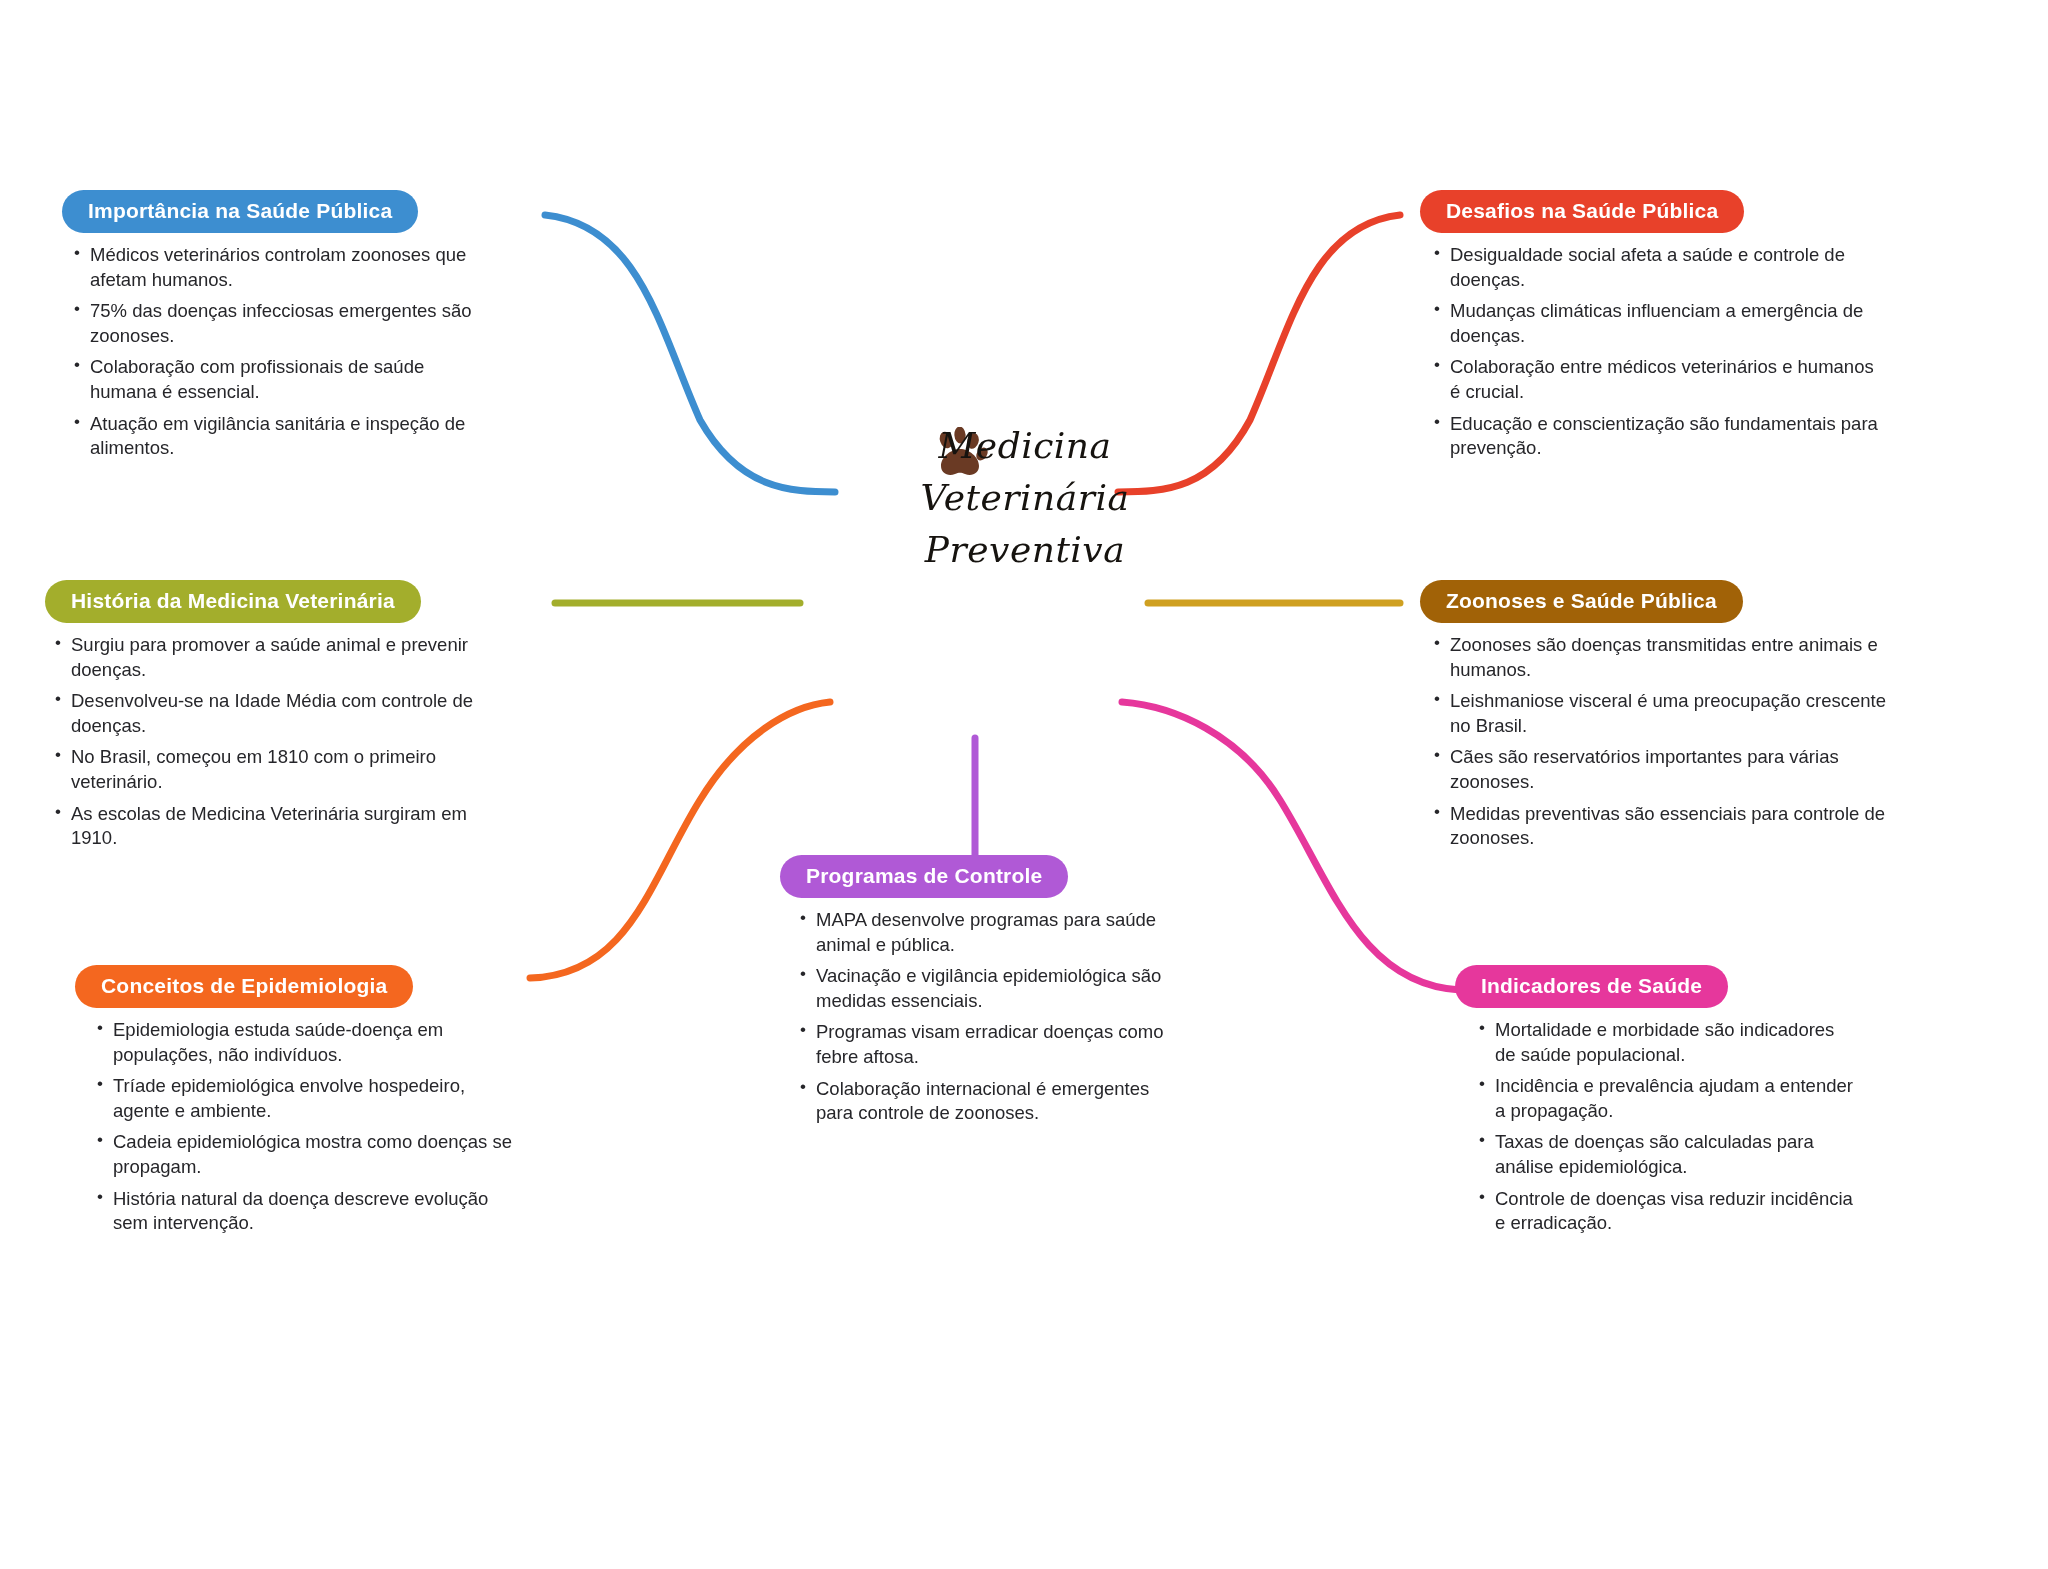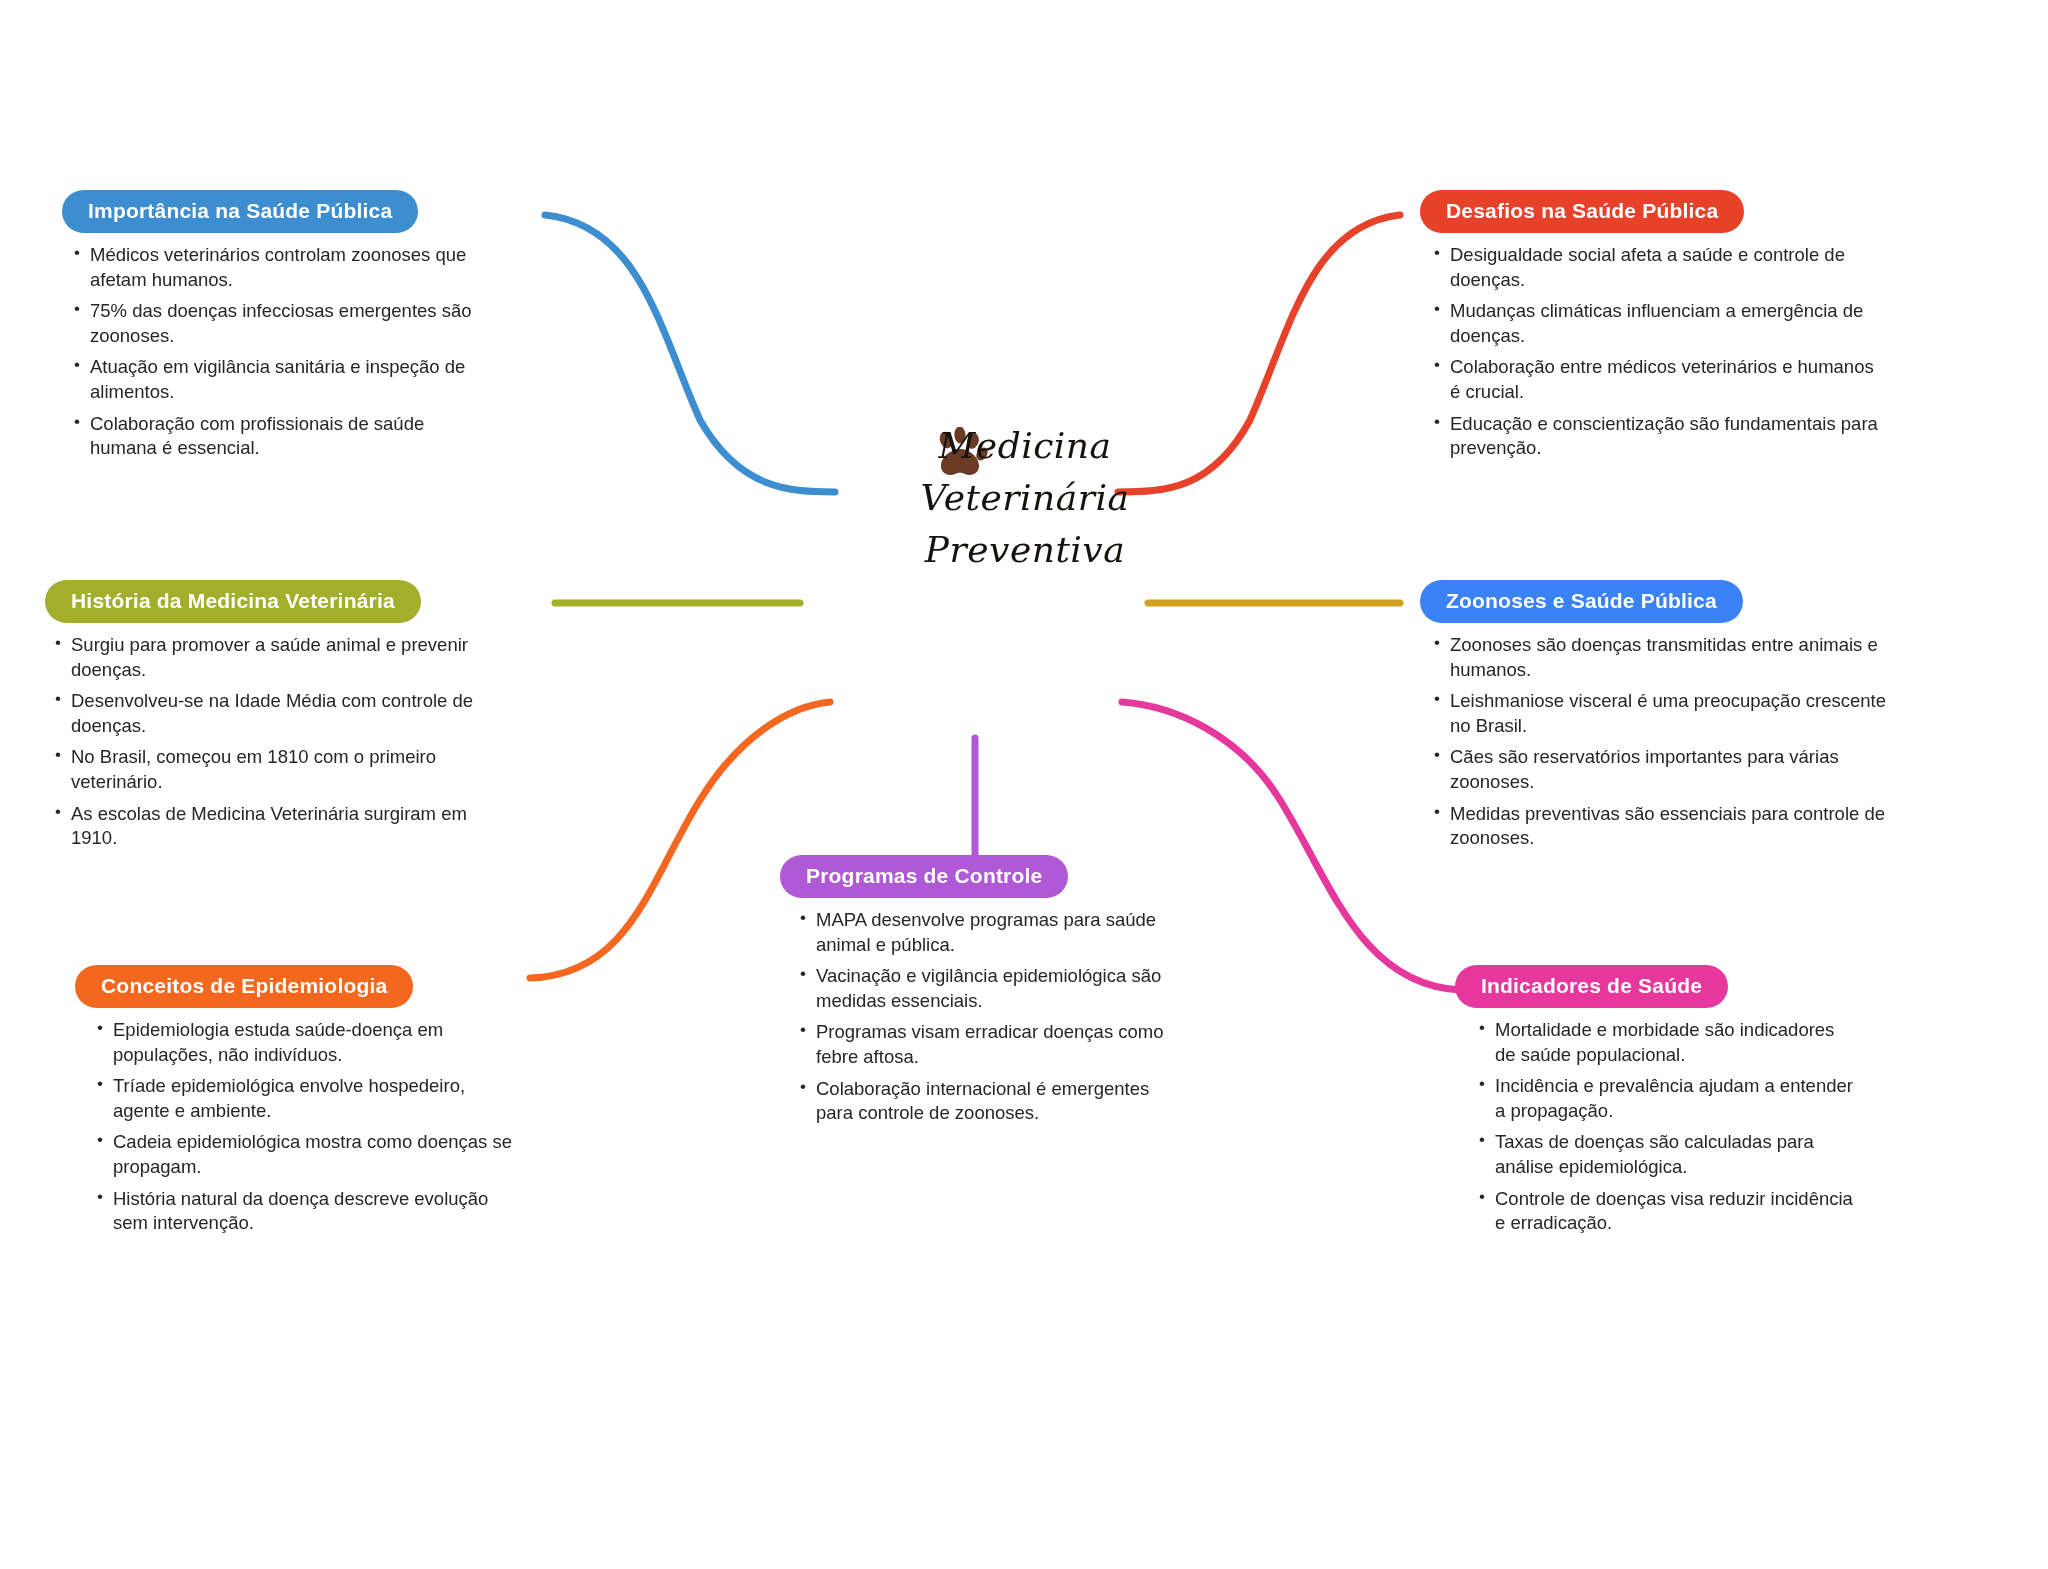--- a/index.html
+++ b/index.html
@@ -147,22 +147,22 @@
     <div class="center-title">Medicina</div>
     <div class="center-title">Veterinária</div>
     <div class="center-title">Preventiva</div>
   </div>
 
   <div class="branch" id="branch-importancia">
     <span class="pill-row"><span class="pill" style="background:#3d8ed0">Importância na Saúde Pública</span></span>
     <ul class="items">
       <li>Médicos veterinários controlam zoonoses que afetam humanos.</li>
       <li>75% das doenças infecciosas emergentes são zoonoses.</li>
+      <li>Colaboração com profissionais de saúde humana é essencial.</li>
       <li>Atuação em vigilância sanitária e inspeção de alimentos.</li>
-      <li>Colaboração com profissionais de saúde humana é essencial.</li>
     </ul>
   </div>
 
   <div class="branch" id="branch-desafios">
     <span class="pill-row"><span class="pill" style="background:#e8412a">Desafios na Saúde Pública</span></span>
     <ul class="items">
       <li>Desigualdade social afeta a saúde e controle de doenças.</li>
       <li>Mudanças climáticas influenciam a emergência de doenças.</li>
       <li>Colaboração entre médicos veterinários e humanos é crucial.</li>
       <li>Educação e conscientização são fundamentais para prevenção.</li>
@@ -173,21 +173,21 @@
     <span class="pill-row"><span class="pill" style="background:#a3ae2c">História da Medicina Veterinária</span></span>
     <ul class="items">
       <li>Surgiu para promover a saúde animal e prevenir doenças.</li>
       <li>Desenvolveu-se na Idade Média com controle de doenças.</li>
       <li>No Brasil, começou em 1810 com o primeiro veterinário.</li>
       <li>As escolas de Medicina Veterinária surgiram em 1910.</li>
     </ul>
   </div>
 
   <div class="branch" id="branch-zoonoses">
-    <span class="pill-row"><span class="pill" style="background:#3b82f6">Zoonoses e Saúde Pública</span></span>
+    <span class="pill-row"><span class="pill" style="background:#a16207">Zoonoses e Saúde Pública</span></span>
     <ul class="items">
       <li>Zoonoses são doenças transmitidas entre animais e humanos.</li>
       <li>Leishmaniose visceral é uma preocupação crescente no Brasil.</li>
       <li>Cães são reservatórios importantes para várias zoonoses.</li>
       <li>Medidas preventivas são essenciais para controle de zoonoses.</li>
     </ul>
   </div>
 
   <div class="branch" id="branch-epidemiologia">
     <span class="pill-row"><span class="pill" style="background:#f4671f">Conceitos de Epidemiologia</span></span>

